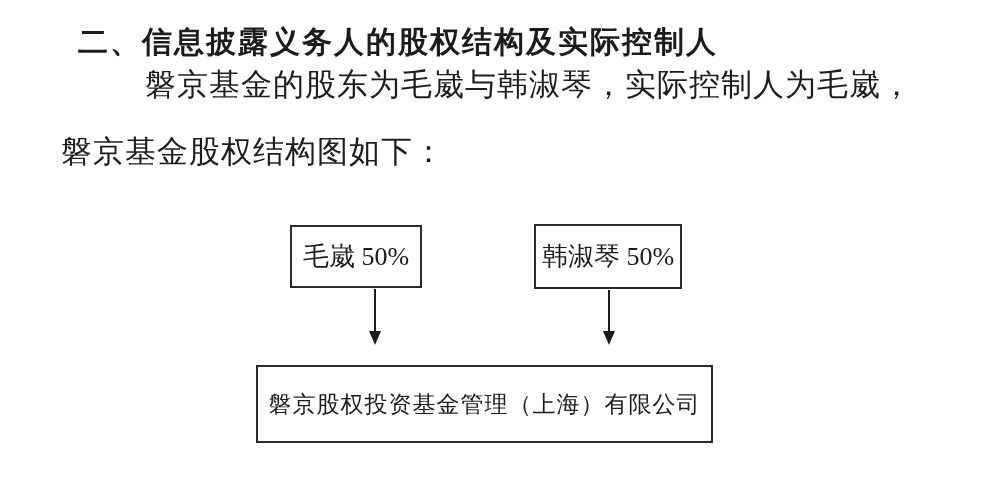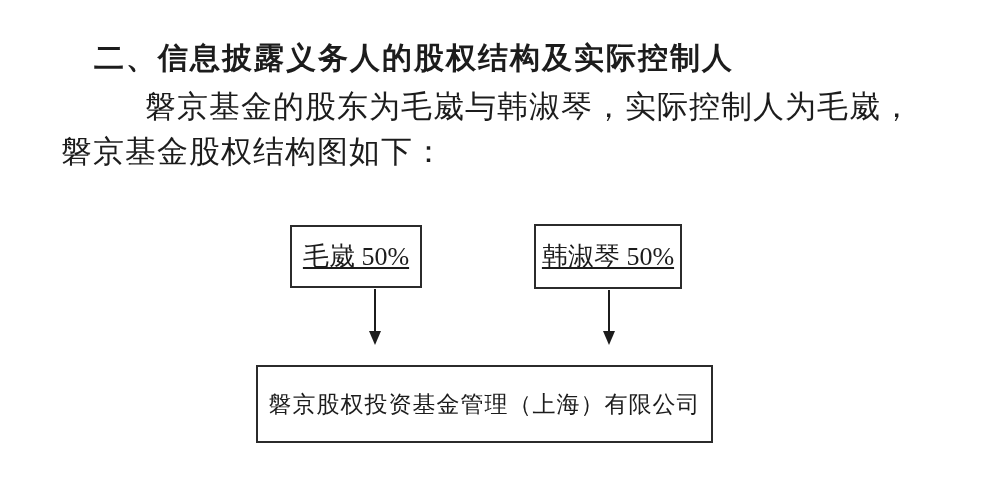--- a/index.html
+++ b/index.html
@@ -13,58 +13,57 @@
     height: 479px;
     background: #ffffff;
     overflow: hidden;
     font-family: "Liberation Serif", "DejaVu Serif", serif;
     color: #1c1c1c;
   }
   .heading {
     position: absolute;
     left: 78px;
     top: 22px;
-    margin: 16px;
+    margin: 0;
     font-size: 30px;
     line-height: 40px;
     font-weight: bold;
     letter-spacing: 2px;
     white-space: nowrap;
     text-align: right;
   }
   .bodyline {
     position: absolute;
     margin: 0;
     font-size: 31px;
     line-height: 38px;
     font-weight: normal;
     letter-spacing: 1px;
     white-space: nowrap;
   }
   .line1 {
     left: 145px;
-    top: 88px;
+    top: 66px;
   }
   .line2 {
     left: 61px;
     top: 133px;
   }
   .node {
     position: absolute;
     border: 2px solid #2b2b2b;
     background: #ffffff;
     display: flex;
     align-items: center;
     justify-content: center;
     box-sizing: border-box;
     white-space: nowrap;
   }
   .node-shareholder {
     font-size: 26px;
-    text-decoration: underline;
   }
   .node-left {
     left: 290px;
     top: 225px;
     width: 132px;
     height: 63px;
   }
   .node-right {
     left: 534px;
     top: 224px;

